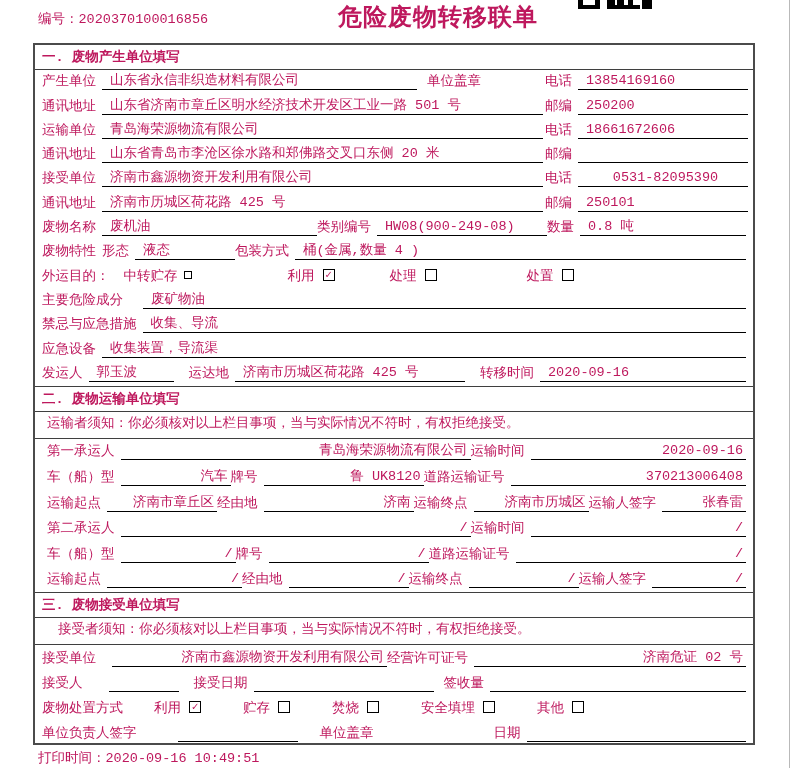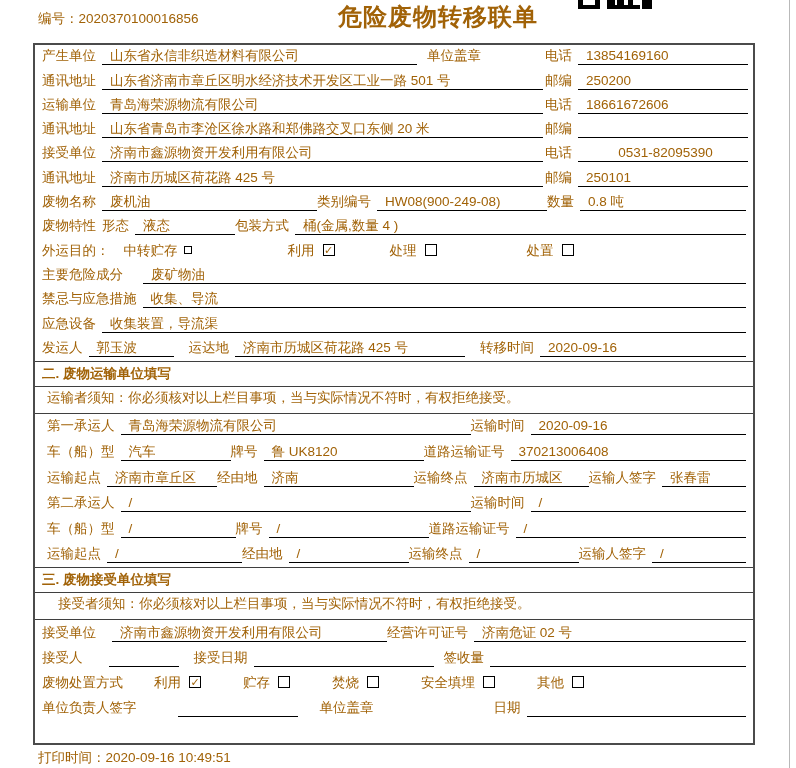--- a/index.html
+++ b/index.html
@@ -1,27 +1,27 @@
 <!DOCTYPE html>
 <html><head>
 <meta charset="utf-8">
 <style>
   html,body{margin:0;padding:0;background:#fff;}
   #page{position:relative;width:796px;height:768px;background:#fff;overflow:hidden;
-        font-family:Liberation Sans, sans-serif;color:#a16207;font-size:13.5px;}
+        font-family:Liberation Mono, monospace;color:#be185d;font-size:13.5px;}
   #page-edge{position:absolute;left:789px;top:0;width:1px;height:768px;background:#b9b9b9;}
   #doc-number{position:absolute;left:38px;top:10px;white-space:nowrap;}
   #doc-title{position:absolute;left:0;right:0;top:1px;text-align:center;font-size:24px;
              font-weight:700;letter-spacing:1px;transform:translateX(40px);}
   #qr-frag{position:absolute;left:578px;top:0;width:76px;height:10px;}
   #qr-frag div{position:absolute;background:#000;}
   #form-box{position:absolute;left:33px;top:43px;width:722px;height:702px;
             border:2px solid #4b4b4b;box-sizing:border-box;background:#fff;overflow:hidden;}
   .sec{box-sizing:border-box;}
-  .sec + .sec{border-top:1px solid #3f3f3f;}
+  .sec + .sec{border-top:1px solid #3f3f3f;text-align:right;}
   .sec-head{height:25px;display:flex;align-items:center;padding-left:7px;
             font-weight:700;font-size:13.5px;border-bottom:1px solid #3f3f3f;box-sizing:border-box;}
   .row{display:flex;align-items:flex-end;padding:0 5px 4px 7px;box-sizing:border-box;}
   .sec0 .row{height:24.3px;}
   .sec1 .row{height:25.6px;padding-left:12px;}
   .sec2 .row{height:25.2px;}
   .row.notice{height:27px !important;border-bottom:1px solid #3f3f3f;align-items:center;}
   .lbl{white-space:nowrap;flex:0 0 auto;margin-right:6px;}
   .plain{white-space:nowrap;flex:0 0 auto;margin:0 10px;}
   .val{border-bottom:1px solid #000;white-space:nowrap;overflow:hidden;
@@ -50,20 +50,21 @@
     <div style="left:17px;top:0;width:5px;height:9px;"></div>
     <div style="left:29px;top:0;width:8px;height:9px;"></div>
     <div style="left:39px;top:0;width:7px;height:5px;"></div>
     <div style="left:37px;top:5px;width:25px;height:4px;"></div>
     <div style="left:50px;top:0;width:5px;height:5px;"></div>
     <div style="left:64px;top:0;width:10px;height:9px;"></div>
   </div>
 
   <div id="form-box">
       <div class="sec sec0">
+        <div class="sec-head">一. 废物产生单位填写</div>
         <div class="row">
           <span class="lbl">产生单位</span>
           <span class="val" style="flex: 0 0 315px;">山东省永信非织造材料有限公司</span>
           <span class="plain">单位盖章</span>
           <span class="gapspan" style="flex: 1 1 auto;"></span>
           <span class="lbl">电话</span>
           <span class="val" style="flex: 0 0 170px;">13854169160</span>
         </div>
         <div class="row">
           <span class="lbl">通讯地址</span>

